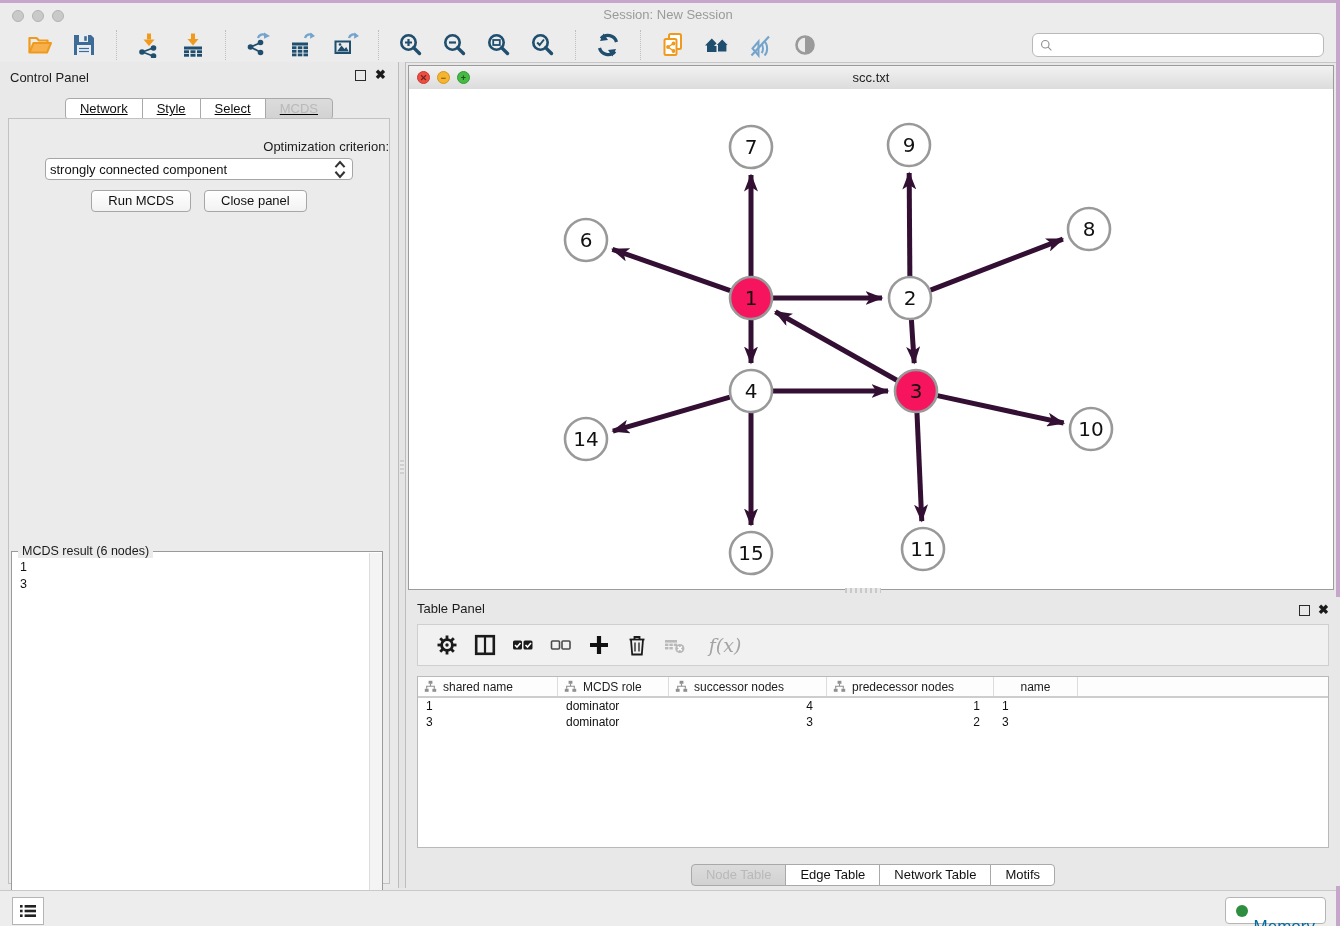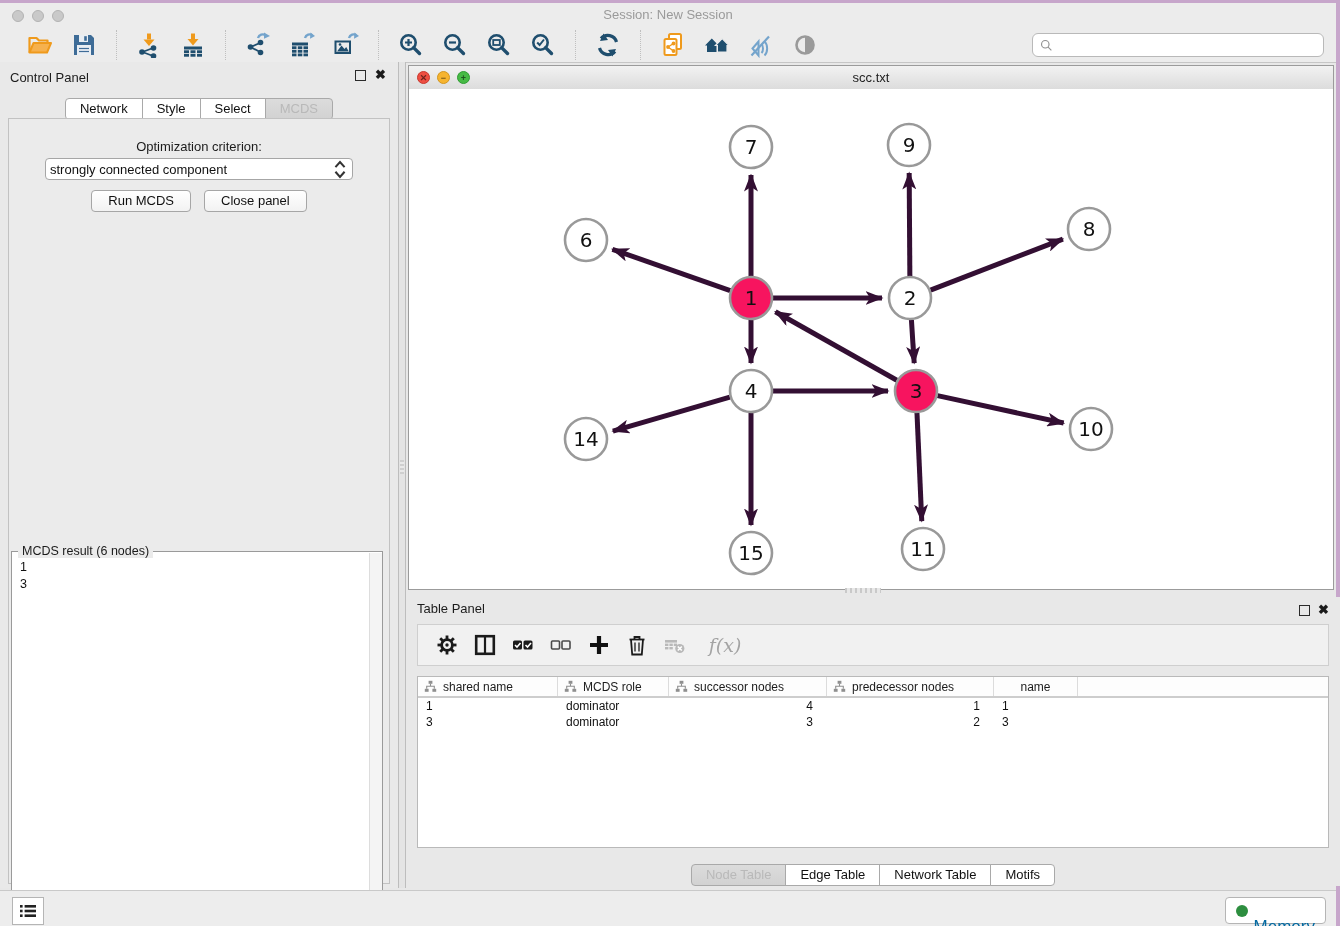--- a/index.html
+++ b/index.html
@@ -31,28 +31,28 @@
   .search-box input{border:none;outline:none;flex:1;height:16px;font-size:12px;background:transparent;padding:0 6px 0 4px;}
 
   
   .control-panel{position:absolute;left:0;top:62px;width:398px;height:826px;background:#e9e9e9;}
   .panel-head{position:absolute;top:0;left:0;right:0;height:28px;}
   .panel-head .ph-title{position:absolute;left:10px;top:8px;font-size:13px;color:#1c1c1c;}
   .ph-float{position:absolute;top:8px;width:11px;height:11px;border:1.5px solid #2a2a2a;box-sizing:border-box;cursor:pointer;}
   .ph-close{position:absolute;top:5px;font-size:13px;font-weight:bold;color:#1a1a1a;cursor:pointer;line-height:15px;}
   .control-panel .ph-float{right:32px;}
   .control-panel .ph-close{right:12px;}
-  .cp-tabs{position:absolute;top:36px;left:0;right:0;display:flex;justify-content:center;}
+  .cp-tabs{position:absolute;top:36px;left:0;right:0;display:flex;justify-content:center;text-decoration:underline;}
   .tabseg{display:flex;}
   .tabseg .tab{height:20px;line-height:20px;padding:0 14px;background:#fff;border:1px solid #a9a9a9;margin-left:-1px;font-size:13px;font-weight:500;color:#111;cursor:pointer;}
   .tabseg .tab:first-child{border-radius:4px 0 0 4px;margin-left:0;}
   .tabseg .tab:last-child{border-radius:0 4px 4px 0;}
   .tabseg .tab.sel{background:linear-gradient(#dcdcdc,#d2d2d2);color:#b9b9b9;}
   .cp-content{position:absolute;left:8px;right:8px;top:56px;bottom:4px;border:1px solid #c2c2c2;background:#ebebeb;}
-  .opt-label{position:absolute;top:20px;left:0;right:0;text-align:center;font-size:13px;color:#1b1b1b;}
+  .opt-label{position:absolute;top:20px;left:0;right:0;text-align:right;font-size:13px;color:#1b1b1b;}
   .select-box{position:absolute;top:39px;left:36px;width:308px;height:22px;background:#fff;border:1px solid #a6a6a6;border-radius:4px;display:flex;align-items:center;cursor:pointer;box-sizing:border-box;}
   .select-box .sel-text{flex:1;font-size:13px;padding-left:4px;color:#111;}
   .select-box .chev{width:16px;margin-right:4px;}
   .cp-buttons{position:absolute;top:71px;left:0;right:0;display:flex;justify-content:center;gap:13px;}
   .btn{height:22px;line-height:20px;padding:0 16px;background:linear-gradient(#ffffff,#f2f2f2);border:1px solid #a6a6a6;border-radius:4px;font-size:13px;color:#111;cursor:pointer;}
   .groupbox{position:absolute;left:2px;right:6px;top:432px;height:382px;border:1px solid #9a9a9a;background:#fff;}
   .groupbox .gb-title{position:absolute;top:-8px;left:6px;background:#ebebeb;padding:0 4px;font-size:12.5px;color:#1b1b1b;}
   .result-area{position:absolute;left:0;top:1px;right:12px;bottom:0;font-size:12.5px;color:#111;padding:6px 0 0 8px;line-height:17px;}
   .scroll-track{position:absolute;top:1px;right:0;width:12px;bottom:1px;background:#f4f4f4;border-left:1px solid #ddd;cursor:pointer;}
 

